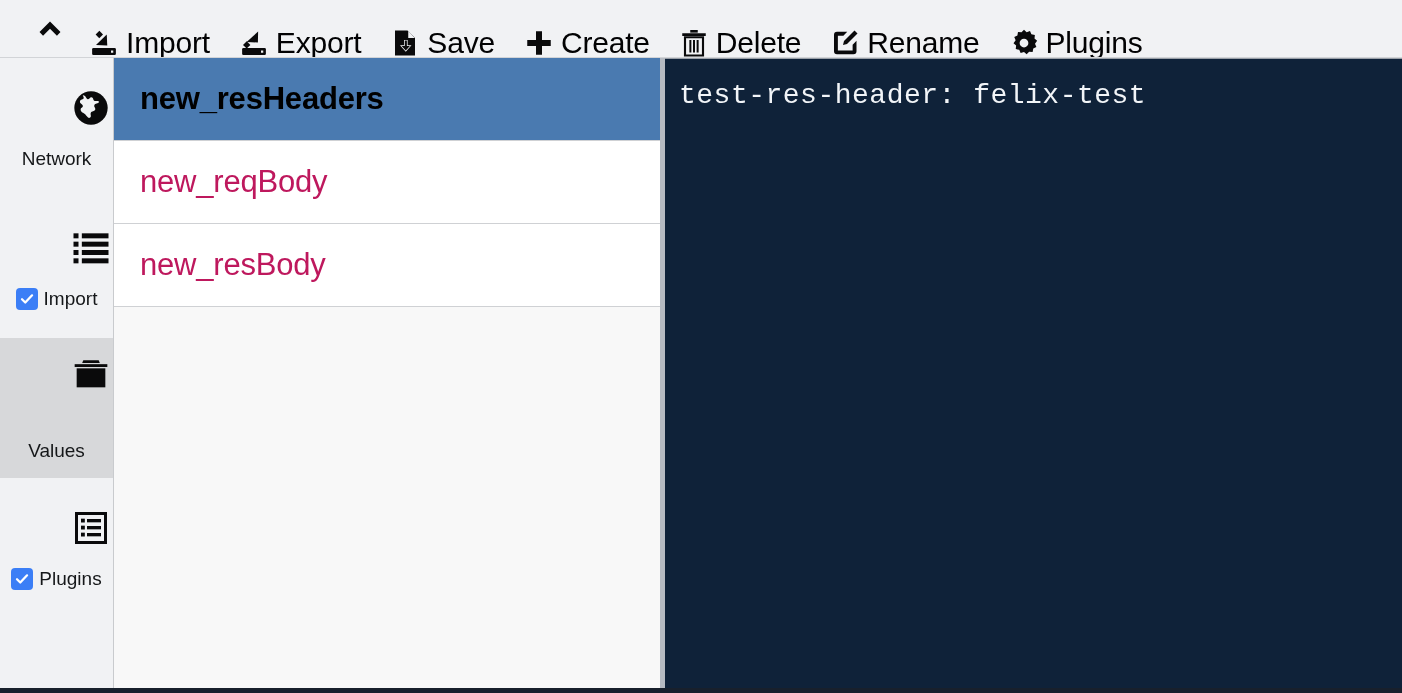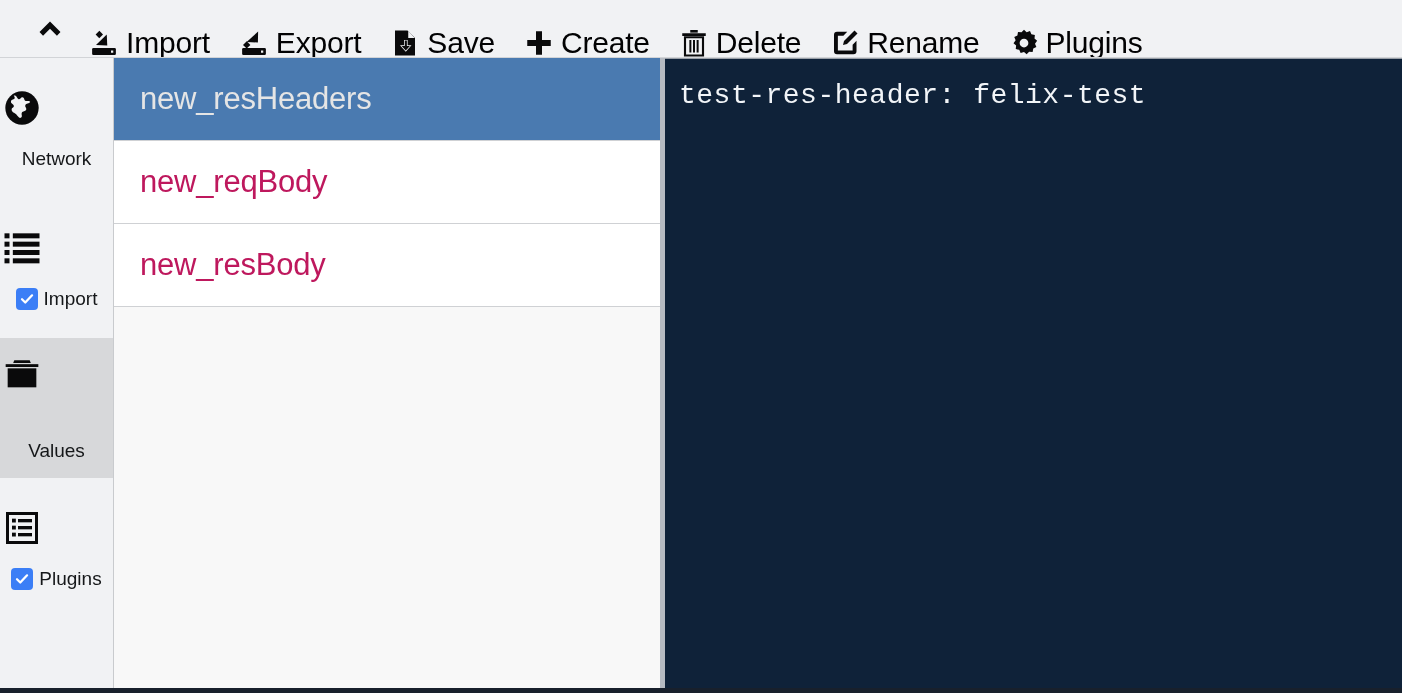--- a/index.html
+++ b/index.html
@@ -88,21 +88,21 @@
     box-sizing: border-box;
     display: flex;
     flex-direction: column;
     overflow: hidden;
   }
   .side-item {
     height: 140px;
     flex: 0 0 140px;
     display: flex;
     flex-direction: column;
-    align-items: flex-start;
+    align-items: flex-end;
     justify-content: center;
     cursor: pointer;
     box-sizing: border-box;
     position: relative;
   }
   .side-item.active {
     background: #d7d8da;
     gap: 24px;
   }
   .side-item .s-ico {
@@ -159,21 +159,22 @@
     box-sizing: border-box;
     background: #ffffff;
     border-bottom: 1px solid #cfd1d4;
     cursor: pointer;
     font-size: 31px;
     color: #be185d;
     letter-spacing: -0.2px;
   }
   .list-row.selected {
     background: #4a7ab0;
-    color: #e5e5e5;
+    color: #000000;
+    font-weight: bold;
   }
   .list-filler {
     flex: 1 1 auto;
     background: #f8f8f8;
   }
 
   
   .editor {
     flex: 1 1 auto;
     background: #0f2239;

